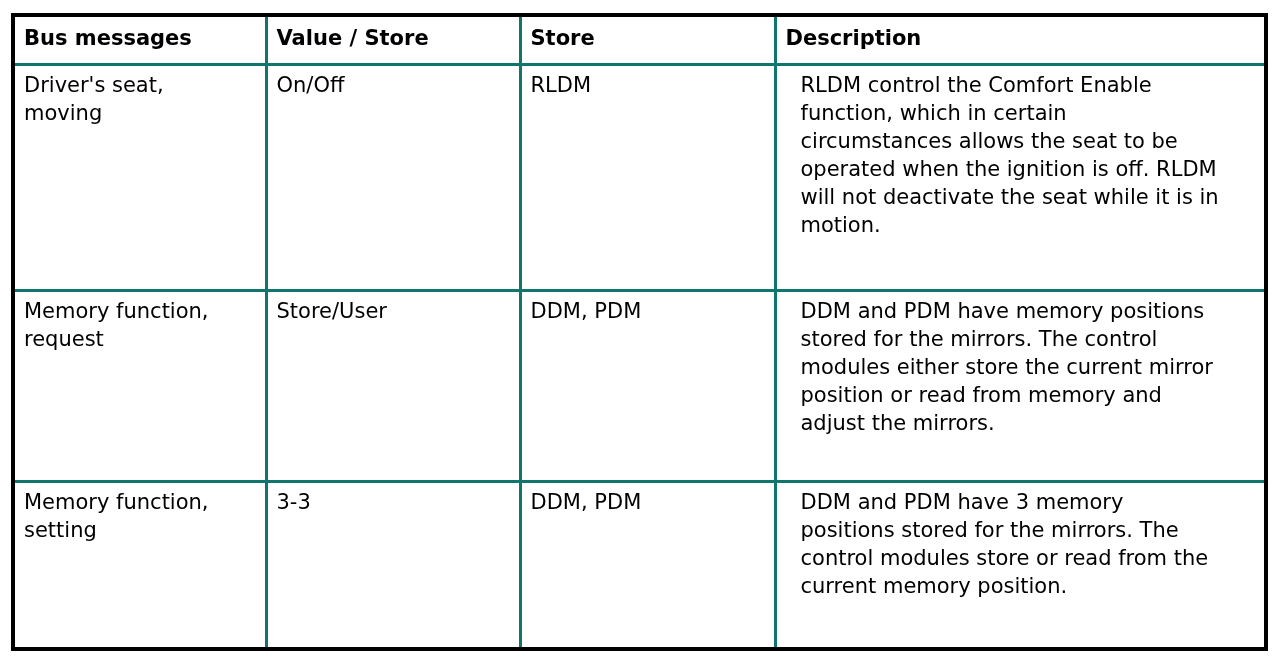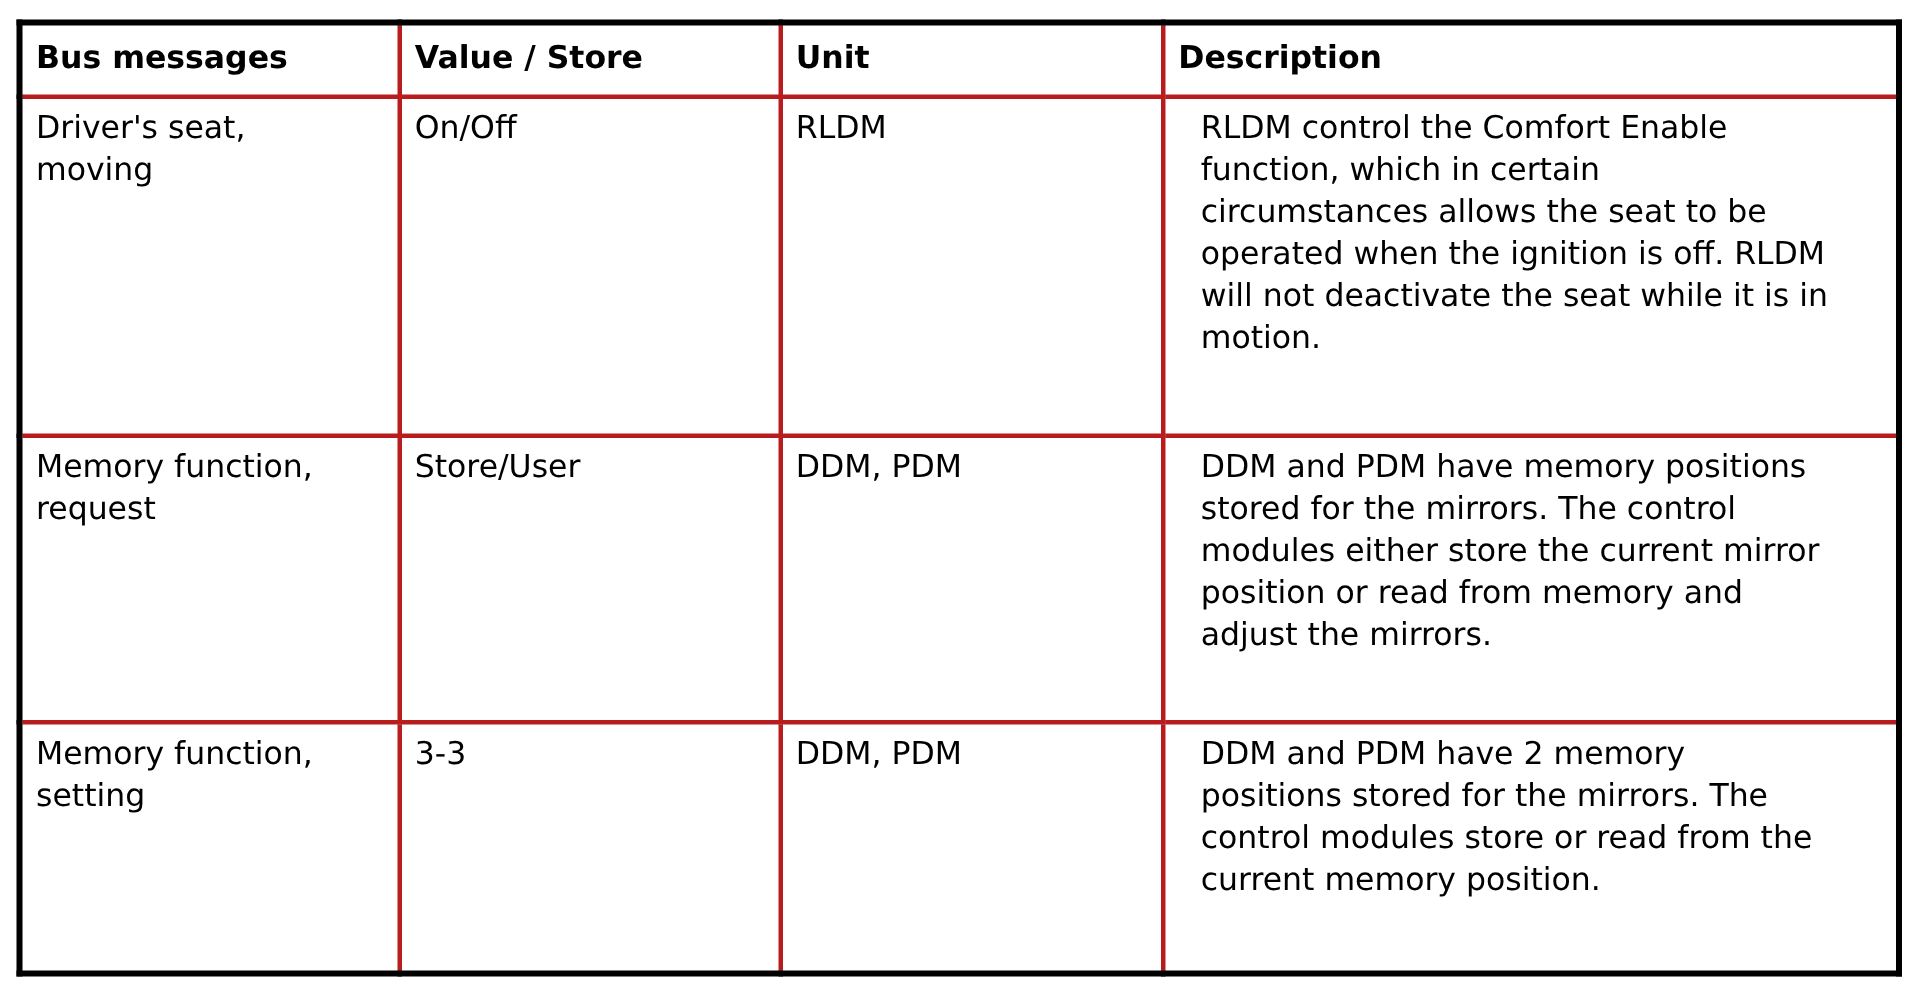--- a/index.html
+++ b/index.html
@@ -24,21 +24,21 @@
     top: 13px;
     width: 1253px;
     height: 634px;
     border-collapse: collapse;
     table-layout: fixed;
     border: 4px solid #000000;
     background: #ffffff;
   }
   .bus-table th,
   .bus-table td {
-    border: 3px solid #b91c1c;
+    border: 3px solid #0f766e;
     vertical-align: top;
     text-align: left;
     font-size: 21px;
     line-height: 28px;
     white-space: pre-line;
     overflow: hidden;
     padding: 5px 10px 5px 9px;
   }
   .bus-table th {
     font-weight: bold;
@@ -60,21 +60,21 @@
     <colgroup>
       <col style="width:253px">
       <col style="width:254px">
       <col style="width:255px">
       <col style="width:491px">
     </colgroup>
     <thead>
       <tr>
         <th>Bus messages</th>
         <th>Value / Store</th>
-        <th>Unit</th>
+        <th>Store</th>
         <th>Description</th>
       </tr>
     </thead>
     <tbody>
       <tr class="row-1">
         <td class="col-bus">Driver's seat,
 moving</td>
         <td class="col-value">On/Off</td>
         <td class="col-user">RLDM</td>
         <td class="col-desc">RLDM control the Comfort Enable
@@ -93,20 +93,20 @@
 stored for the mirrors. The control
 modules either store the current mirror
 position or read from memory and
 adjust the mirrors.</td>
       </tr>
       <tr class="row-3">
         <td class="col-bus">Memory function,
 setting</td>
         <td class="col-value">3-3</td>
         <td class="col-user">DDM, PDM</td>
-        <td class="col-desc">DDM and PDM have 2 memory
+        <td class="col-desc">DDM and PDM have 3 memory
 positions stored for the mirrors. The
 control modules store or read from the
 current memory position.</td>
       </tr>
     </tbody>
   </table>
 </div>
 
 </body></html>

